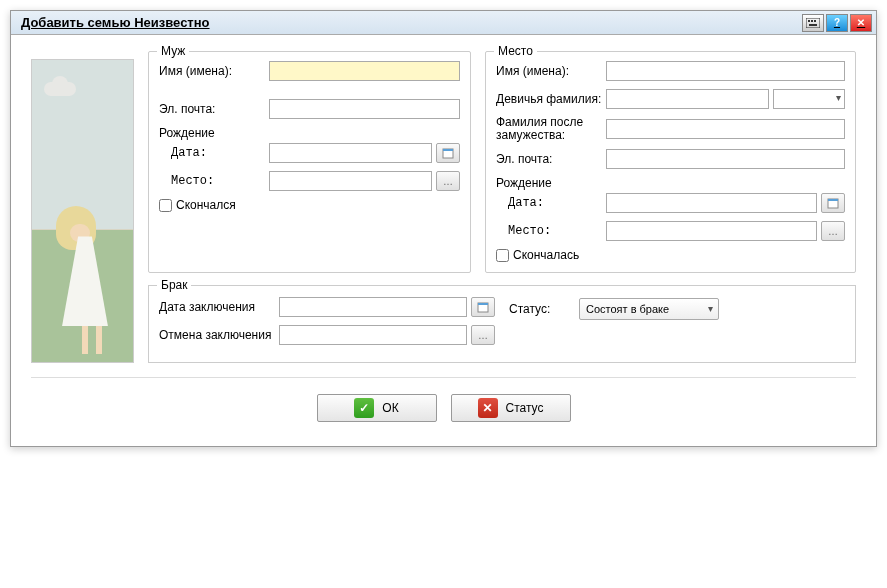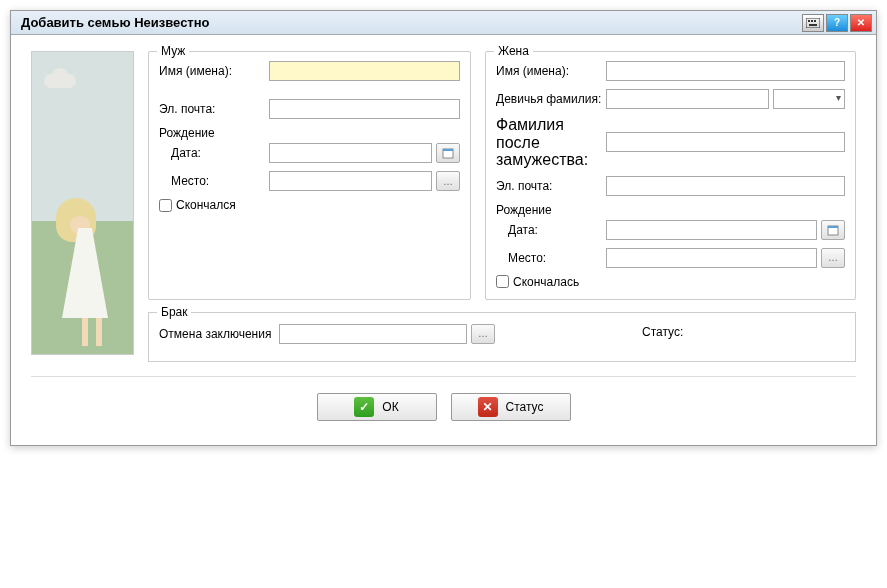--- a/index.html
+++ b/index.html
@@ -1,66 +1,66 @@
 <!DOCTYPE html>
 <html><head>
 <meta charset="utf-8">
 <style>
 * { box-sizing: border-box; margin: 0; padding: 0; }
 body { font-family: Arial, sans-serif; font-size: 12px; background: #fff; padding: 10px; color: #000; }
 .window { width: 867px; border: 1px solid #999; background: #fff; box-shadow: 0 2px 8px rgba(0,0,0,0.2); }
-.titlebar { height: 24px; background: linear-gradient(#e8f0f8,#d5e3f0); display: flex; align-items: center; padding: 0 4px; border-bottom: 1px solid #aaa; }
+.titlebar { height: 24px; background: linear-gradient(#e8f0f8,#d5e3f0); display: flex; align-items: center; padding: 0 4px; border-bottom: 1px solid #aaa; text-decoration: underline; }
 .titlebar .title { font-weight: bold; font-size: 13px; flex: 1; padding-left: 6px; }
 .titlebar .controls { display: flex; gap: 2px; }
 .tctl { width: 22px; height: 18px; border: 1px solid #888; background: linear-gradient(#f8f8f8,#ddd); display:flex;align-items:center;justify-content:center; font-size:10px; cursor:pointer; }
 .tctl.close { background: linear-gradient(#f76,#d22); color:#fff; font-weight:bold; }
 .tctl.help { background: linear-gradient(#6bd0ff,#1a8cd8); color:#fff; font-weight:bold; }
 .keyboard-icon { background: linear-gradient(#fff,#ccc); }
 .content { padding: 16px 20px 10px; }
-.main-row { display: flex; gap: 14px; }
+.main-row { display: flex; gap: 14px; align-items: flex-end; }
 .image-col { width: 160px; height: 304px; background: #d8d5c4; position: relative; overflow: hidden; border:1px solid #ccc;}
 .sky { position:absolute;top:0;left:0;right:0;height:56%;background:#d7e1df;}
 .grass { position:absolute;bottom:0;left:0;right:0;height:44%;background:#a9c39a;}
 .cloud { position:absolute;top:22px;left:12px;width:32px;height:14px;background:#e8e8e5;border-radius:10px;}
 .cloud:before{content:'';position:absolute;top:-6px;left:8px;width:16px;height:16px;background:#e8e8e5;border-radius:50%;}
 .forms-col { flex: 1; }
 .two-col { display: flex; gap: 14px; }
 .fieldset { border: 1px solid #ccc; border-radius: 2px; padding: 8px 10px 10px; flex: 1; position: relative; }
 .fieldset .legend { position: absolute; top: -8px; left: 8px; background: #fff; padding: 0 4px; font-size: 12px; }
 .field-row { display: flex; align-items: center; margin-bottom: 6px; min-height: 22px; }
 .field-row .label { width: 110px; font-size: 12px; }
-.field-row .label.indent { padding-left: 12px; width: 110px; }
+.field-row .label.indent { padding-left: 12px; width: 110px; font-family: Liberation Mono, monospace; }
 .field-row input[type=text] { flex: 1; height: 20px; border: 1px solid #aaa; background: #fff; padding: 0 3px; font-size:12px; }
 .field-row input.highlight { background: #fff8c8; }
 .field-row .split { display: flex; gap: 4px; flex: 1; }
 .field-row .split input { flex: 1; }
 .field-row .split .dd { width: 72px; height: 20px; border: 1px solid #aaa; background: #fff; position:relative; }
 .dd:after { content:'▾'; position:absolute; right:3px; top:2px; font-size:10px; color:#555;}
 .section-label { font-size: 12px; margin: 6px 0 2px; }
 .icon-btn { width: 24px; height: 20px; border: 1px solid #aaa; background: linear-gradient(#fafafa,#e0e0e0); border-radius:2px; display:flex;align-items:center;justify-content:center; cursor:pointer;}
 .checkbox-row { display: flex; align-items: center; margin-top: 4px; gap:4px;}
 .checkbox-row input { width:13px;height:13px;}
 .marriage-row { margin-top: 12px; }
 .marriage-box { border: 1px solid #ccc; padding: 10px; position: relative; }
 .marriage-box .legend { position: absolute; top: -8px; left: 8px; background: #fff; padding: 0 4px; }
 .marriage-grid { display: flex; gap: 14px; }
 .marriage-left { flex: 1; }
 .marriage-right { flex: 1; display:flex;align-items:flex-start; padding-top:2px;}
-.status-row { display:flex;align-items:center;width:100%;flex-direction:column; }
+.status-row { display:flex;align-items:center;width:100%; }
 .status-row .label { width: 70px; }
 .status-select { flex:1; max-width:140px; height: 22px; border: 1px solid #aaa; background: linear-gradient(#fff,#eee); border-radius:2px; padding:2px 18px 2px 6px; position:relative; font-size:11px; display:flex;align-items:center;}
 .status-select:after { content:'▾'; position:absolute; right:5px; top:4px; font-size:10px; color:#555;}
 .divider { height:1px; background:#ddd; margin: 14px 0 10px; }
 .footer { display:flex; justify-content:center; gap: 14px; padding: 6px 0 14px; }
 .btn { height: 28px; min-width: 120px; border:1px solid #999; background:linear-gradient(#fdfdfd,#e5e5e5); border-radius:2px; display:flex;align-items:center;justify-content:center; gap:8px; cursor:pointer; font-size:12px; padding:0 12px;}
 .btn .bicon { width:20px;height:20px;border-radius:3px;display:flex;align-items:center;justify-content:center;color:#fff;font-weight:bold;font-size:12px;}
 .bicon.ok { background:linear-gradient(#5fbf3f,#2e9e1e); }
 .bicon.cancel { background:linear-gradient(#e05040,#c02818); }
 .two-line { line-height:1.1; }
-.multiline-label { width:110px; font-size:16px; }
+.multiline-label { width:110px; font-size:12px; }
 
 .person { position:absolute; }
 .woman { left:30px; bottom:8px; }
 .woman .hair{position:absolute;top:-6px;left:-6px;width:40px;height:44px;background:#e8d89a;border-radius:20px 20px 16px 16px;}
 .woman .face{position:absolute;top:12px;left:8px;width:20px;height:18px;background:#f2d9b8;border-radius:10px;}
 .woman .dress{width:46px;height:90px;background:#f5f5f0;margin:-2px auto 0;border-radius:6px 6px 0 0;clip-path:polygon(35% 0,65% 0,100% 100%,0 100%);}
 .woman .legs{width:6px;height:30px;background:#f2d9b8;margin:-2px auto 0;box-shadow:14px 0 0 #f2d9b8;}
 </style>
 </head>
 <body>
@@ -133,21 +133,21 @@
                 <span style="color:#666;font-size:10px">…</span>
               </div>
             </div>
             <div class="checkbox-row">
               <input type="checkbox" style="">
               <span>Скончался</span>
             </div>
           </div>
 
           <div class="fieldset">
-            <div class="legend">Жена</div>
+            <div class="legend">Место</div>
             <div class="field-row">
               <div class="label">Имя (имена):</div>
               <input type="text" value="" style="">
             </div>
             <div class="field-row">
               <div class="label">Девичья фамилия:</div>
               <div class="split">
                 <input type="text" value="" style="">
                 <div class="dd"></div>
               </div>
@@ -183,31 +183,44 @@
               <span>Скончалась</span>
             </div>
           </div>
         </div>
 
         <div class="marriage-row">
           <div class="marriage-box">
             <div class="legend">Брак</div>
             <div class="marriage-grid">
               <div class="marriage-left">
+                <div class="field-row">
+                  <div class="label" style="width:120px">Дата заключения</div>
+                  <input type="text" value="" style="">
+                  <div class="icon-btn" style="margin-left:4px">
+                    <svg width="12" height="12" viewBox="0 0 12 12">
+                        <rect x="1" y="2" width="10" height="9" fill="#fff" stroke="#888"></rect>
+                        <rect x="1" y="2" width="10" height="2" fill="#5aa0d8"></rect>
+                      </svg>
+                  </div>
+                </div>
                 <div class="field-row">
                   <div class="label" style="width:120px">Отмена заключения</div>
                   <input type="text" value="" style="">
                   <div class="icon-btn" style="margin-left:4px">
                     <span style="color:#666;font-size:10px">…</span>
                   </div>
                 </div>
               </div>
               <div class="marriage-right">
                 <div class="status-row">
                   <div class="label">Статус:</div>
+                  <div class="status-select">
+                    <span>Состоят в браке</span>
+                  </div>
                 </div>
               </div>
             </div>
           </div>
         </div>
       </div>
     </div>
 
     <div class="divider"></div>
 

